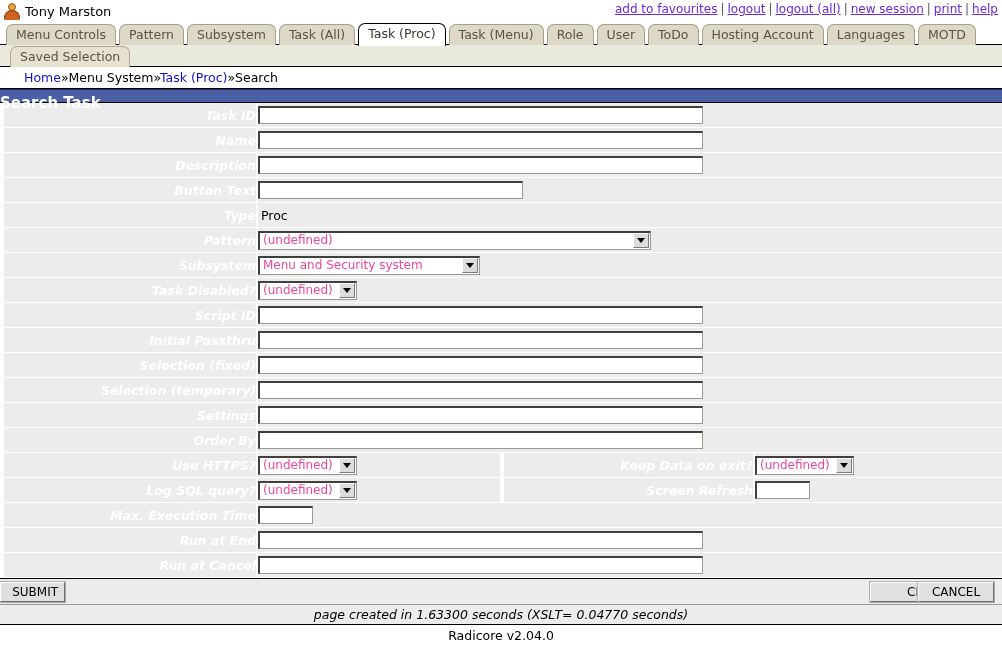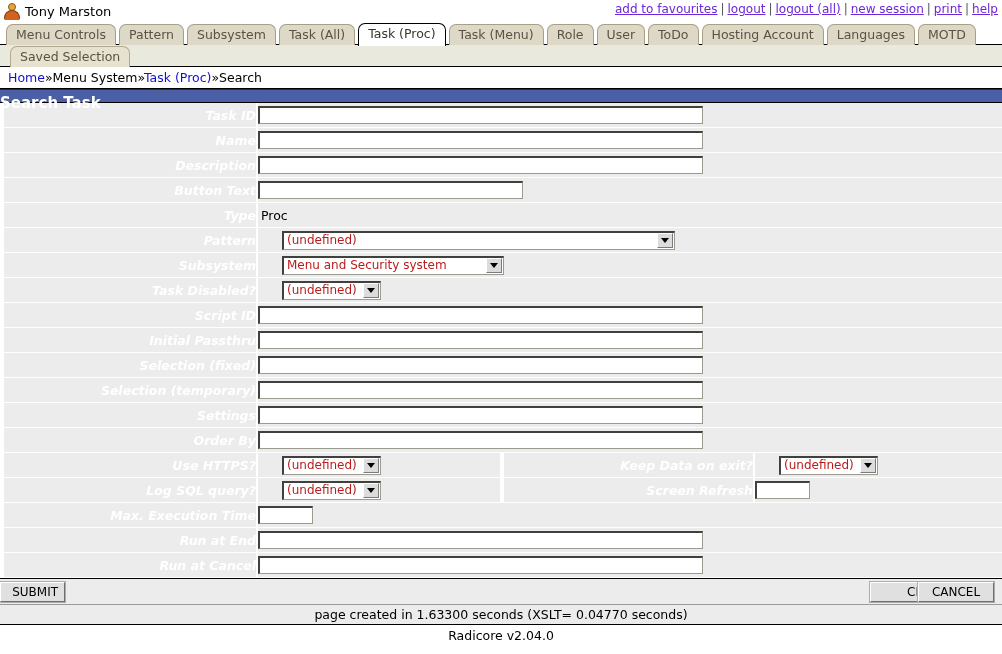--- a/index.html
+++ b/index.html
@@ -127,21 +127,21 @@
   .tabbar2 .tab {
     background: #e7e1d0;
     border-color: #b3a991;
     height: 21px;
   }
 
   
   .breadcrumb {
     height: 22px;
     line-height: 22px;
-    padding-left: 8px;
+    padding-left: 24px;
     font-size: 12.5px;
     color: #000000;
     background: #ffffff;
     border-bottom: 1px solid #000000;
     box-sizing: border-box;
     white-space: nowrap;
   }
   .breadcrumb a { color: #1111cc; text-decoration: none; }
   .breadcrumb .sep { color: #000000; }
 
@@ -208,28 +208,27 @@
   }
   .sel {
     box-sizing: border-box;
     height: 19px;
     border: 1px solid #9a9a8f;
     border-top: 2px solid #40403c;
     border-left: 2px solid #40403c;
     background: #ffffff;
     font-family: "DejaVu Sans", "Liberation Sans", sans-serif;
     font-size: 12px;
-    color: #b91c1c;
+    color: #ec4899;
     display: inline-flex;
     align-items: center;
     vertical-align: middle;
     position: relative;
     padding-left: 3px;
     overflow: hidden;
-    margin-left: 24px;
   }
   .sel .sel-text {
     flex: 1 1 auto;
     white-space: nowrap;
     overflow: hidden;
     line-height: 15px;
   }
   .sel .arrow {
     flex: 0 0 auto;
     width: 16px;
@@ -281,20 +280,21 @@
   }
   .footer-note {
     height: 20px;
     line-height: 20px;
     text-align: center;
     font-size: 12.5px;
     color: #000000;
     background: #ececec;
     border-bottom: 1px solid #000000;
     box-sizing: border-box;
+    font-style: italic;
   }
   .version {
     height: 22px;
     line-height: 22px;
     text-align: center;
     font-size: 12.5px;
     color: #000000;
     background: #ffffff;
   }
 </style>

